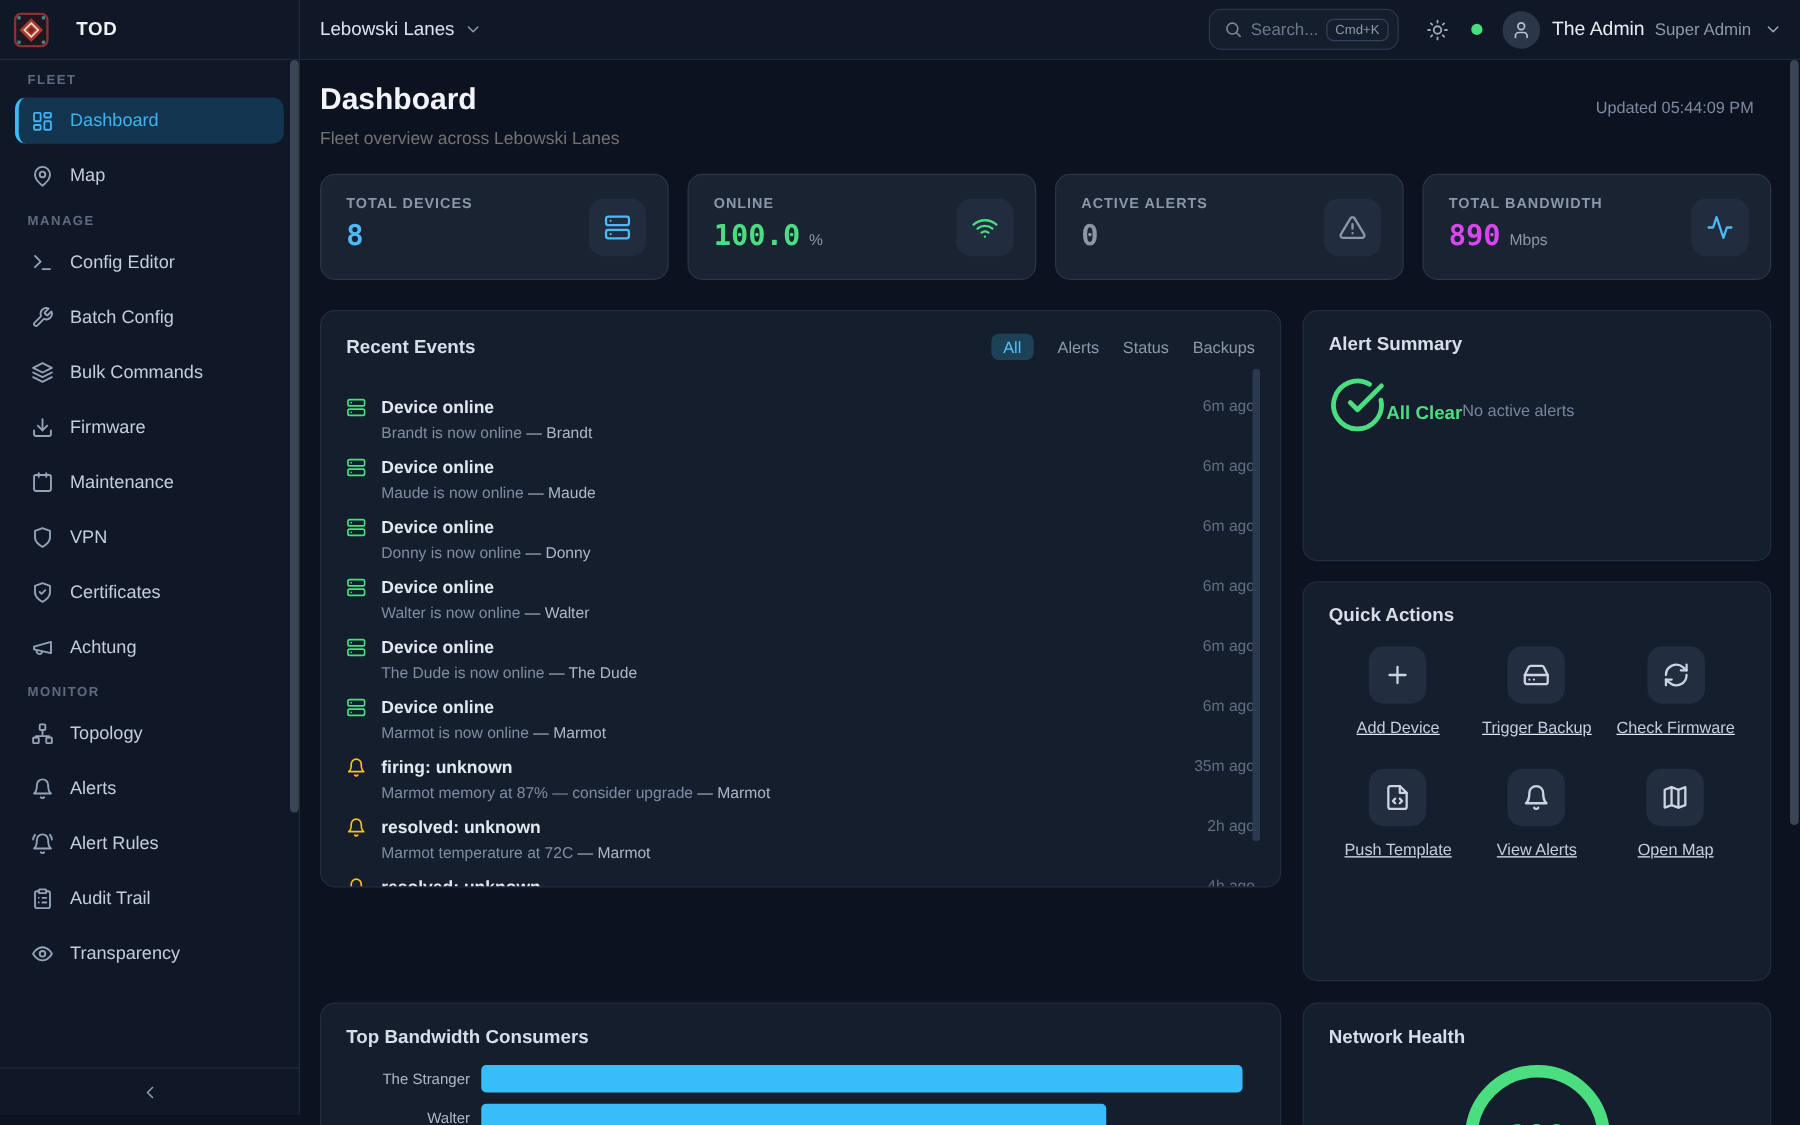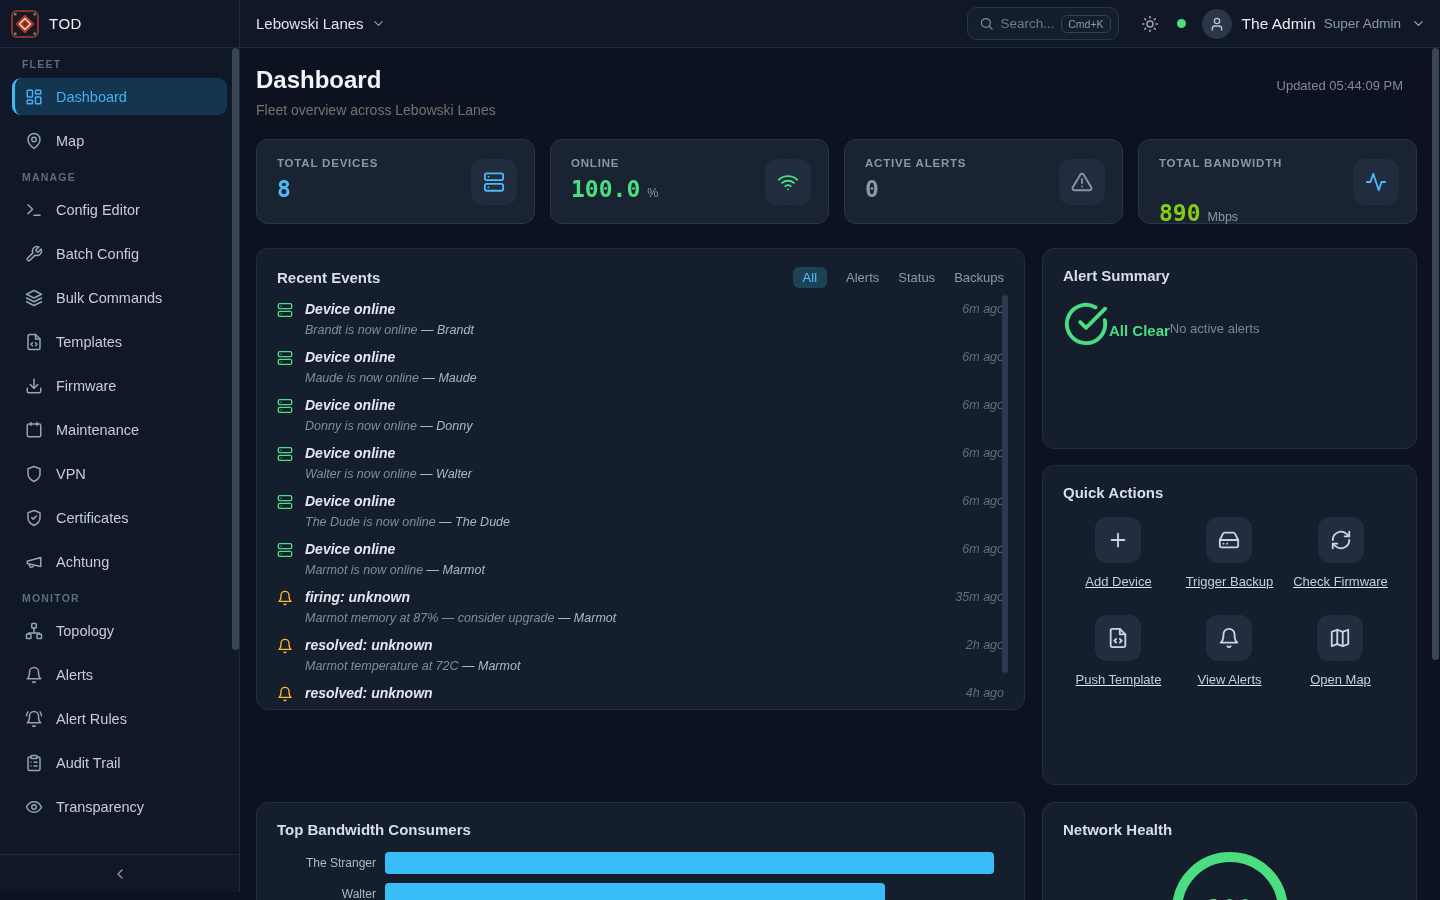--- a/index.html
+++ b/index.html
@@ -3,21 +3,21 @@
 <meta charset="utf-8">
 <style>
   * { margin:0; padding:0; box-sizing:border-box; }
   html,body { width:1440px; height:900px; overflow:hidden; }
   body { background:#0d1220; font-family:"Liberation Sans", sans-serif; color:#e2e8f0; }
   .mono { font-family:"DejaVu Sans Mono", monospace; }
 
   
   .topbar { position:fixed; top:0; left:0; width:1440px; height:48px; background:#101827; border-bottom:1px solid #1e2a3c; display:flex; z-index:30; }
   .topbar-left { width:240px; flex:0 0 240px; display:flex; align-items:center; gap:10px; padding-left:11px; border-right:1px solid #1e2a3c; }
-  .app-name { font-size:15px; font-weight:400; letter-spacing:.5px; color:#eef2f7; }
+  .app-name { font-size:15px; font-weight:700; letter-spacing:.5px; color:#eef2f7;margin-left:12px; }
   .topbar-right { flex:1; display:flex; align-items:center; padding:0 14px 0 16px; }
   .org-switch { display:flex; align-items:center; gap:7px; color:#dbe4ee; font-size:15px; cursor:pointer; }
   .org-switch .icn { color:#8b99ad; }
   .search-box { margin-left:auto; width:152px; height:33px; border:1px solid #2b3749; background:#151e2d; border-radius:10px; display:flex; align-items:center; gap:7px; padding:0 7px 0 11px; }
   .search-box .icn { color:#7b8aa0; }
   .search-box input { flex:1; min-width:0; background:transparent; border:none; outline:none; color:#aab6c6; font-size:13.5px; font-family:inherit; }
   .search-box input::placeholder { color:#6b7a8f; }
   .kbd { border:1px solid #33405a; border-radius:6px; padding:2px 6px; font-size:10.5px; color:#8b99ad; white-space:nowrap; }
   .theme-btn { margin-left:22px; color:#9aa7b8; display:flex; cursor:pointer; }
   .status-dot { width:9px; height:9px; border-radius:50%; background:#4ade80; margin-left:18px; }
@@ -66,21 +66,21 @@
   .mid-grid { display:grid; grid-template-columns:1fr 375px; gap:17px; margin-top:24px; align-items:start; }
   .panel { background:#151e2d; border:1px solid #222d40; border-radius:12px; padding:18px 20px; position:relative; }
   .panel-title { font-size:15px; font-weight:600; color:#d7dee8; }
 
   
   .events-panel { height:462px; overflow:hidden; }
   .events-head { display:flex; align-items:center; }
   .event-tabs { margin-left:auto; display:flex; align-items:center; gap:19px; }
   .event-tab { font-size:13px; color:#8b99ad; background:transparent; border:none; cursor:pointer; padding:3px 0; font-family:inherit; }
   .event-tab.active { background:#1d4258; color:#57c0f8; border-radius:6px; padding:3px 10px; }
-  .event-list { margin-top:12px; position:relative;font-style:italic; }
+  .event-list { margin-top:28px; position:relative; }
   .event-line { position:absolute; left:7px; top:16px; bottom:6px; width:2px; background:#222e40; }
   .event-row { position:relative; display:grid; grid-template-columns:16px 1fr auto; column-gap:12px; height:48px; cursor:pointer; }
   .event-icn { width:16px; padding:2px 0 3px 0; background:#151e2d; z-index:1; }
   .event-title { font-size:14px; font-weight:600; color:#e2e8f0; line-height:17px; margin-top:1px; }
   .event-sub { font-size:12.5px; color:#7e8da3; margin-top:5px; white-space:nowrap; }
   .event-sub .dev { color:#aab8c9; }
   .event-time { font-size:12.5px; color:#5f6e84; margin-top:2px; }
   .events-scrollbar { position:absolute; right:16px; top:46px; width:6px; height:378px; border-radius:3px; background:#2c3950; }
 
   
@@ -224,31 +224,20 @@
               <path d="m12 2 10 5-10 5L2 7l10-5z"></path>
               <path d="m2 12 10 5 10-5"></path>
               <path d="m2 17 10 5 10-5"></path>
             </svg>
           </span>
           <span>Bulk Commands</span>
         </div>
         <div class="nav-item">
           <span class="icn">
             <svg width="18" height="18" viewBox="0 0 24 24" fill="none" stroke="currentColor" stroke-width="2" stroke-linecap="round" stroke-linejoin="round">
-              <path d="M14 2H6a2 2 0 0 0-2 2v16a2 2 0 0 0 2 2h12a2 2 0 0 0 2-2V8l-6-6z"></path>
-              <polyline points="14 2 14 8 20 8"></polyline>
-              <polyline points="10 13 8 15 10 17"></polyline>
-              <polyline points="14 13 16 15 14 17"></polyline>
-            </svg>
-          </span>
-          <span>Templates</span>
-        </div>
-        <div class="nav-item">
-          <span class="icn">
-            <svg width="18" height="18" viewBox="0 0 24 24" fill="none" stroke="currentColor" stroke-width="2" stroke-linecap="round" stroke-linejoin="round">
               <path d="M21 15v4a2 2 0 0 1-2 2H5a2 2 0 0 1-2-2v-4"></path>
               <polyline points="7 10 12 15 17 10"></polyline>
               <line x1="12" y1="15" x2="12" y2="3"></line>
             </svg>
           </span>
           <span>Firmware</span>
         </div>
         <div class="nav-item">
           <span class="icn">
             <svg width="18" height="18" viewBox="0 0 24 24" fill="none" stroke="currentColor" stroke-width="2" stroke-linecap="round" stroke-linejoin="round">
@@ -408,21 +397,21 @@
               <path d="M10.3 3.86 1.82 18a2 2 0 0 0 1.71 3h16.94a2 2 0 0 0 1.71-3L13.7 3.86a2 2 0 0 0-3.4 0z"></path>
               <line x1="12" y1="9" x2="12" y2="13"></line>
               <line x1="12" y1="17" x2="12.01" y2="17"></line>
             </svg>
           </span>
         </div>
       </div>
       <div class="stat-card">
         <div class="stat-label">TOTAL BANDWIDTH</div>
         <div class="stat-value-row">
-          <span class="stat-value mono" style="color: #84cc16; margin-top: 24px;">890</span>
+          <span class="stat-value mono" style="color: #d946ef;">890</span>
           <span class="stat-unit">Mbps</span>
         </div>
         <div class="stat-icon">
           <span class="icn" style="color: rgb(77, 185, 248);">
             <svg width="22" height="22" viewBox="0 0 24 24" fill="none" stroke="currentColor" stroke-width="2" stroke-linecap="round" stroke-linejoin="round">
               <polyline points="22 12 18 12 15 21 9 3 6 12 2 12"></polyline>
             </svg>
           </span>
         </div>
       </div>

